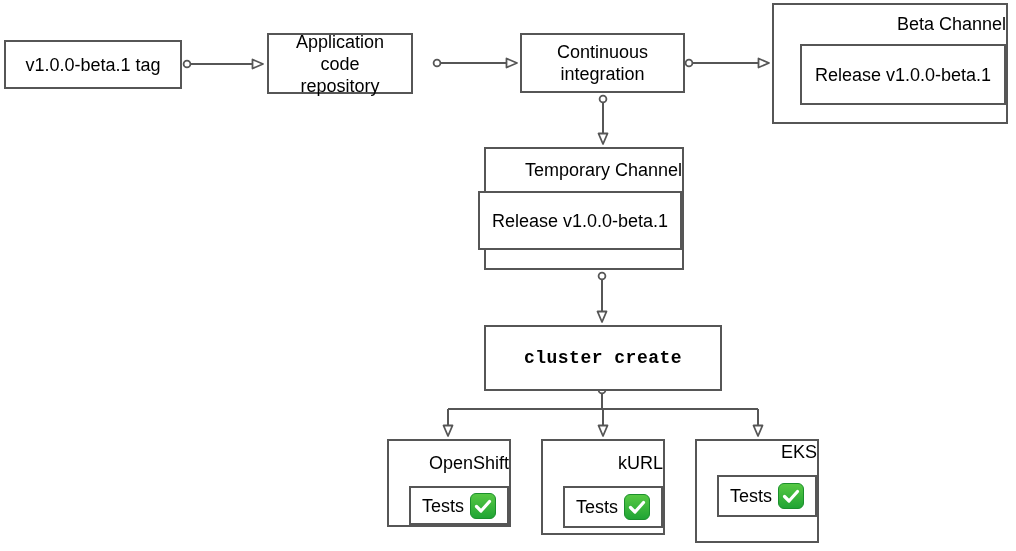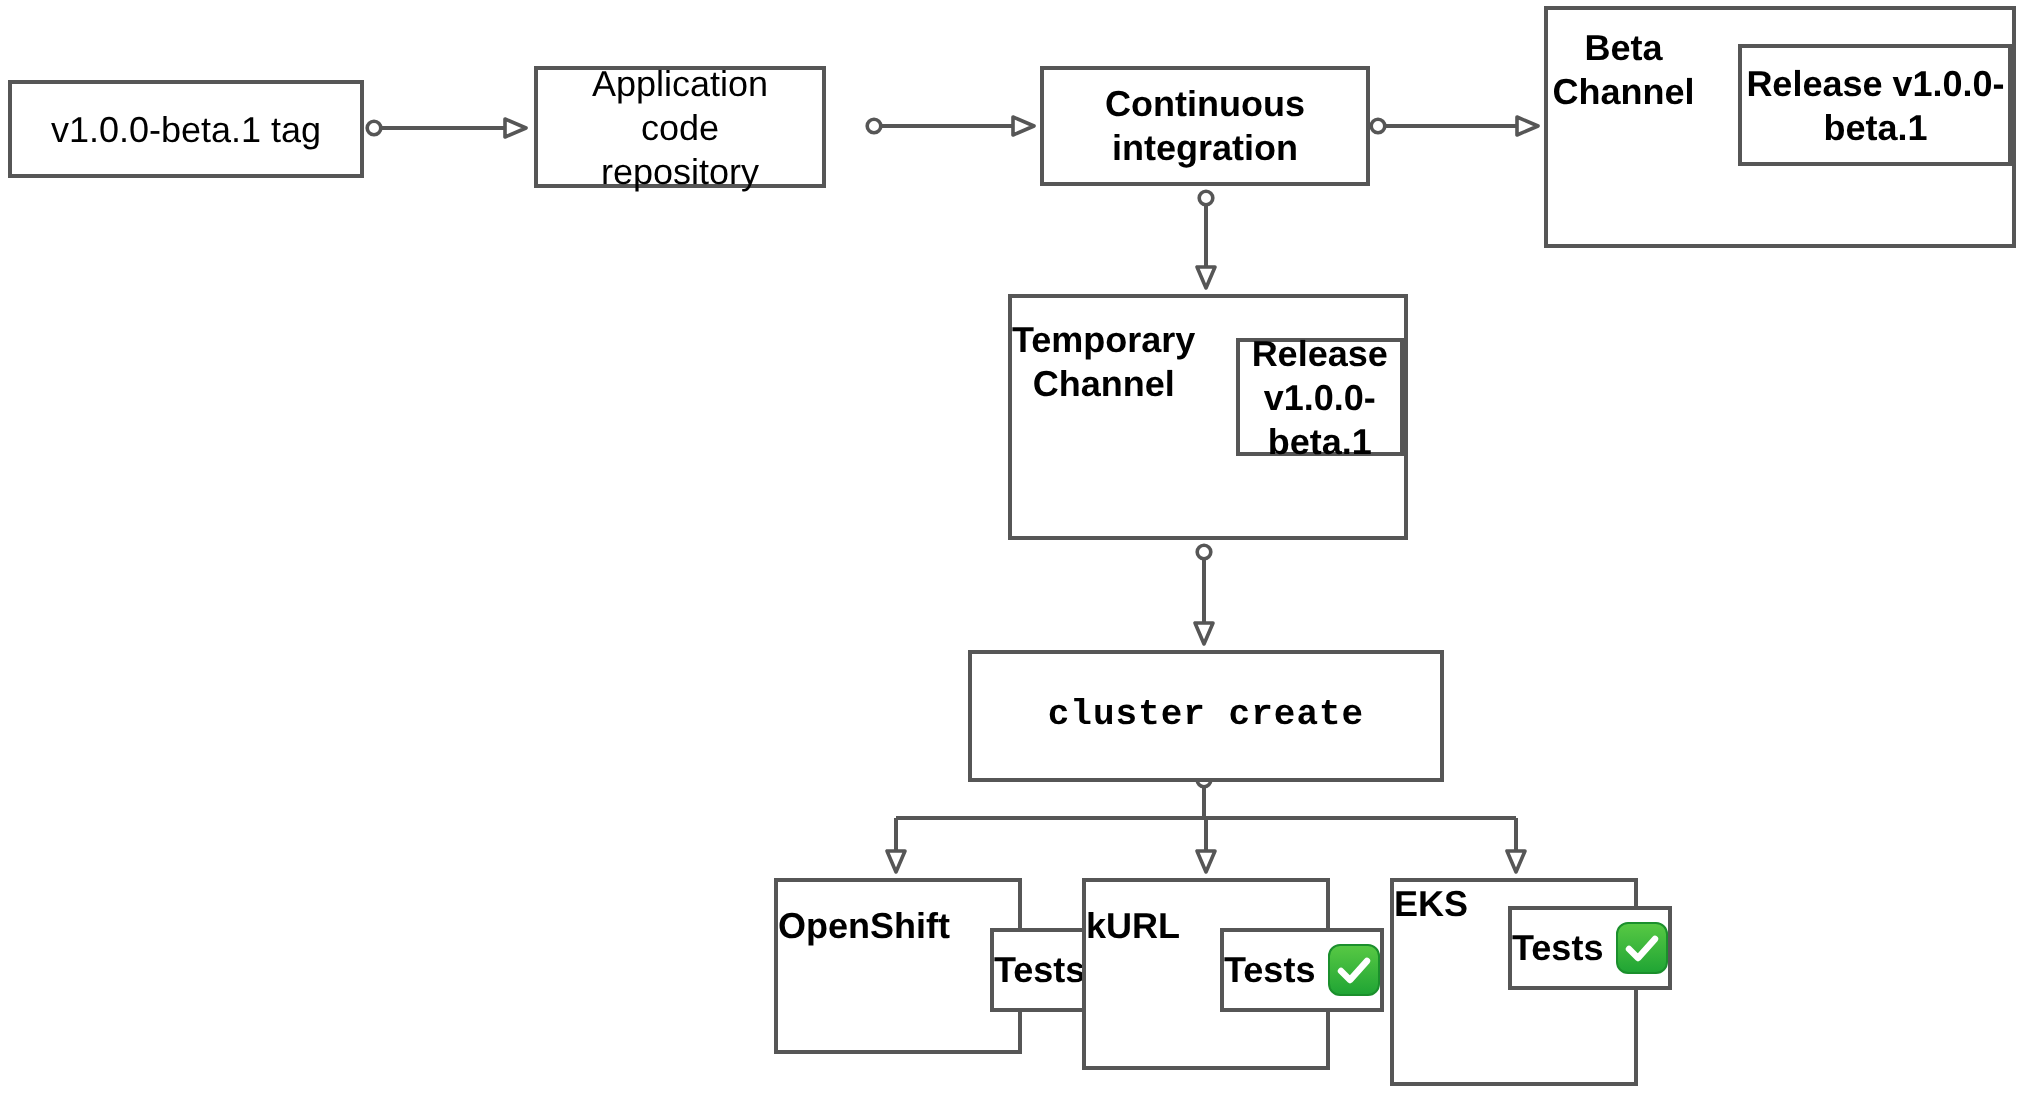--- a/index.html
+++ b/index.html
@@ -17,21 +17,21 @@
     background:#ffffff;
     border:2px solid #565656;
     box-sizing:border-box;
     z-index:2;
   }
   .leaf {
     display:flex; align-items:center; justify-content:center;
     text-align:center;
     font-size:18px; line-height:22px;
   }
-  .container { display:flex; align-items:flex-start;font-weight:bold; }
+  .container { display:flex; flex-direction:column; align-items:flex-end; }
   .node-title { font-size:18px; line-height:22px; text-align:center; }
   .inner-box {
     border:2px solid #565656;
     box-sizing:border-box;
     background:#ffffff;
     display:flex; align-items:center; justify-content:center;
     text-align:center;
     font-size:18px; line-height:22px;margin-left:20px;
   }
   .mono {
@@ -76,32 +76,32 @@
   </svg>
 
   <div class="node leaf" style="left:4px; top:40px; width:178px; height:49px;">
     <span>v1.0.0-beta.1 tag</span>
   </div>
 
   <div class="node leaf" style="left:267px; top:33px; width:146px; height:61px; padding:0 10px;">
     <span>Application code repository</span>
   </div>
 
-  <div class="node leaf" style="left:520px; top:33px; width:165px; height:60px; padding:0 20px;font-weight:bold;">
+  <div class="node leaf" style="left:520px; top:33px; width:165px; height:60px; padding:0 20px;">
     <span>Continuous integration</span>
   </div>
 
   <div class="node container" style="left:772px; top:3px; width:236px; height:121px; padding-top:8px;">
     <div class="node-title">Beta Channel</div>
     <div class="inner-box" style="width:206px; height:61px; margin-top:9px;">
       <span>Release v1.0.0-beta.1</span>
     </div>
   </div>
 
-  <div class="node container" style="left:504px; top:147px; width:200px; height:123px; padding-top:10px;">
+  <div class="node container" style="left:484px; top:147px; width:200px; height:123px; padding-top:10px;">
     <div class="node-title">Temporary Channel</div>
     <div class="inner-box" style="width:204px; height:59px; margin-top:10px;">
       <span>Release v1.0.0-beta.1</span>
     </div>
   </div>
 
   <div class="node leaf mono" style="left:484px; top:325px; width:238px; height:66px;">
     <span>cluster create</span>
   </div>
 

